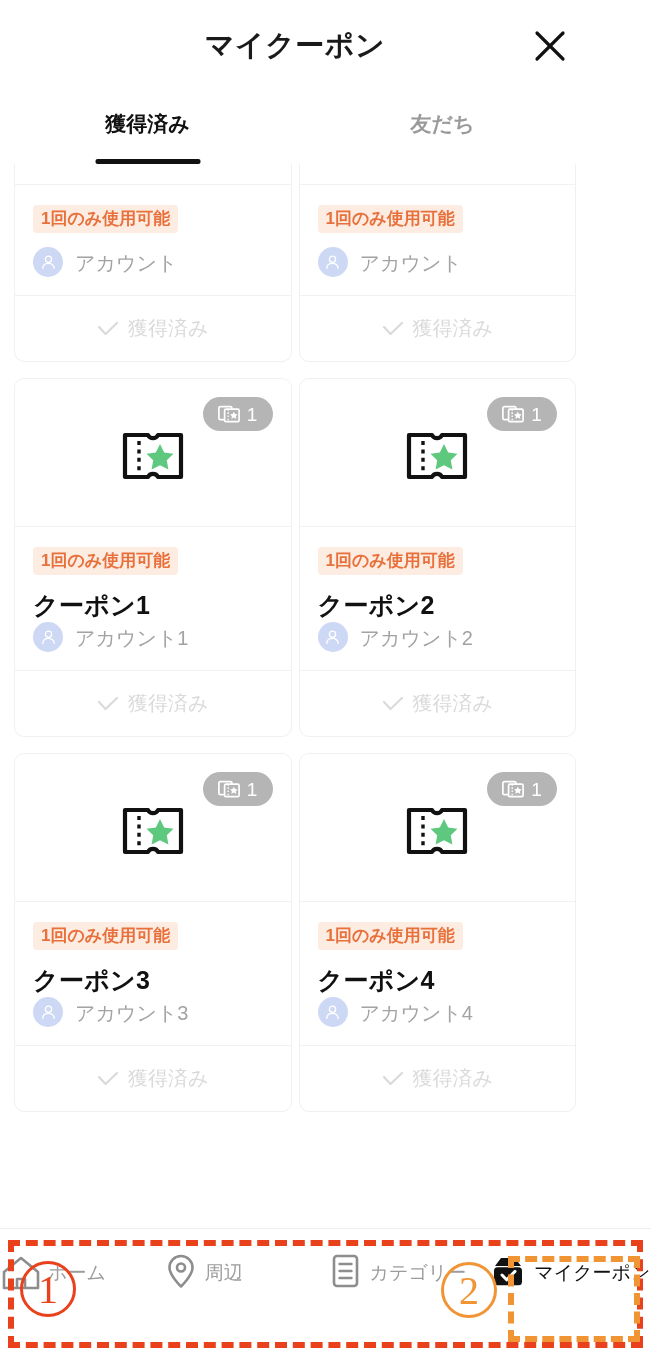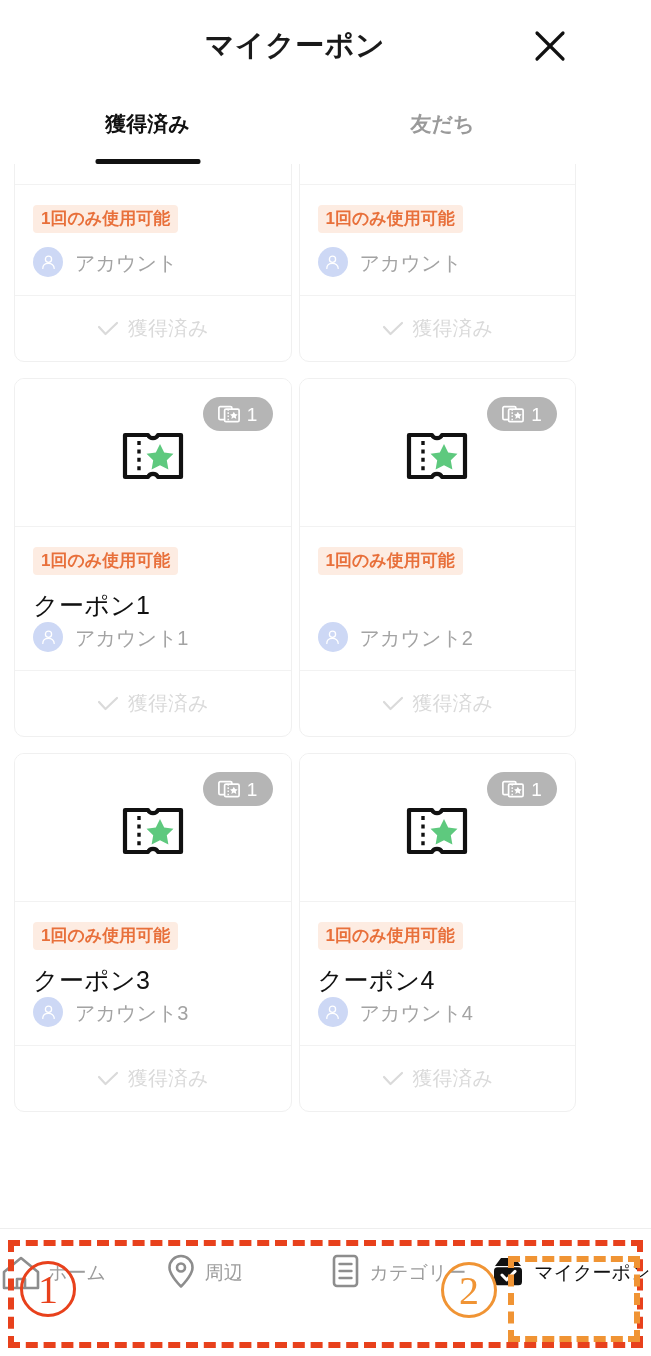--- a/index.html
+++ b/index.html
@@ -134,21 +134,21 @@
     color: #e8703b;
     font-size: 17px;
     font-weight: 700;
     border-radius: 4px;
     padding: 5px 8px 6px 8px;
     line-height: 1;
   }
   .card-title {
     margin-top: 14px;
     font-size: 25px;
-    font-weight: 400;
+    font-weight: 700;
     color: #111;
     letter-spacing: 0.3px;
   }
   .account-row {
     margin-top: auto;
     padding-bottom: 18px;
     display: flex;
     align-items: flex-end;
     gap: 12px;
   }
@@ -371,20 +371,21 @@
           <div class="ticket-art">
             <svg width="62" height="48" viewBox="0 0 62 48" aria-hidden="true">
               <path d="M3 3 H26 a5.5 5.5 0 0 0 10 0 H59 V45 H36 a5.5 5.5 0 0 0 -10 0 H3 Z" fill="#fff" stroke="#111" stroke-width="4.2" stroke-linejoin="round"></path>
               <line x1="17" y1="9" x2="17" y2="39" stroke="#111" stroke-width="3.4" stroke-dasharray="4 4.4"></line>
               <polygon points="38,12 42.2,20.4 51.5,21.8 44.8,28.3 46.4,37.6 38,33.2 29.6,37.6 31.2,28.3 24.5,21.8 33.8,20.4" fill="#5ec97e"></polygon>
             </svg>
           </div>
         </div>
         <div class="card-body">
           <span class="once-badge">1回のみ使用可能</span>
+          <div class="card-title">クーポン2</div>
           <div class="account-row">
             <span class="avatar">
               <svg width="17" height="17" viewBox="0 0 17 17" aria-hidden="true">
                 <circle cx="8.5" cy="5.2" r="3.1" fill="none" stroke="#fff" stroke-width="1.3"></circle>
                 <path d="M2.8 14.4c0-3.3 2.6-5 5.7-5s5.7 1.7 5.7 5" fill="none" stroke="#fff" stroke-width="1.3" stroke-linecap="round"></path>
               </svg>
             </span>
             <span class="account-name">アカウント2</span>
           </div>
         </div>

